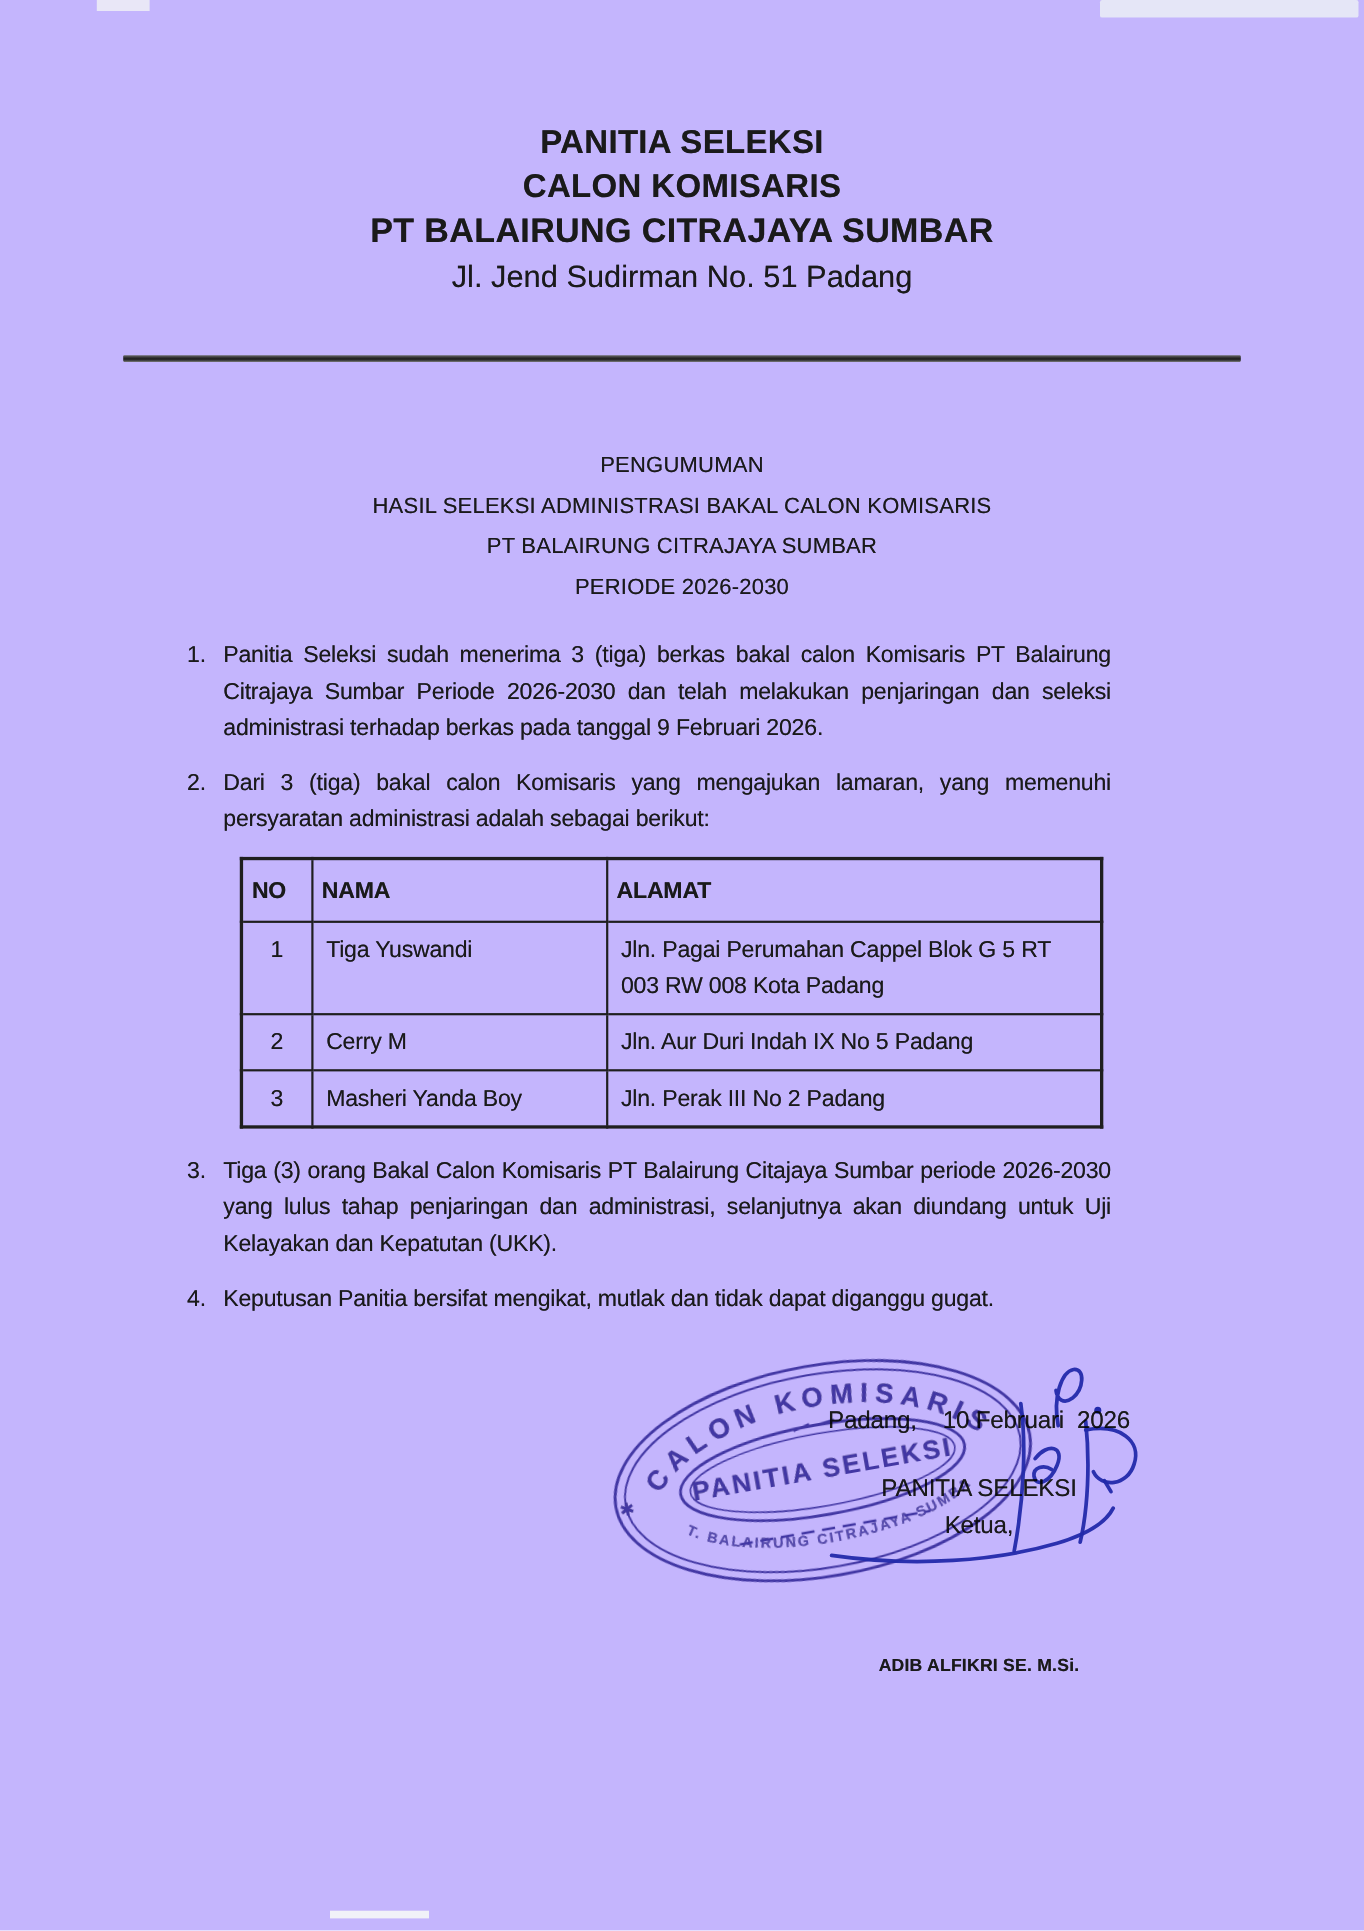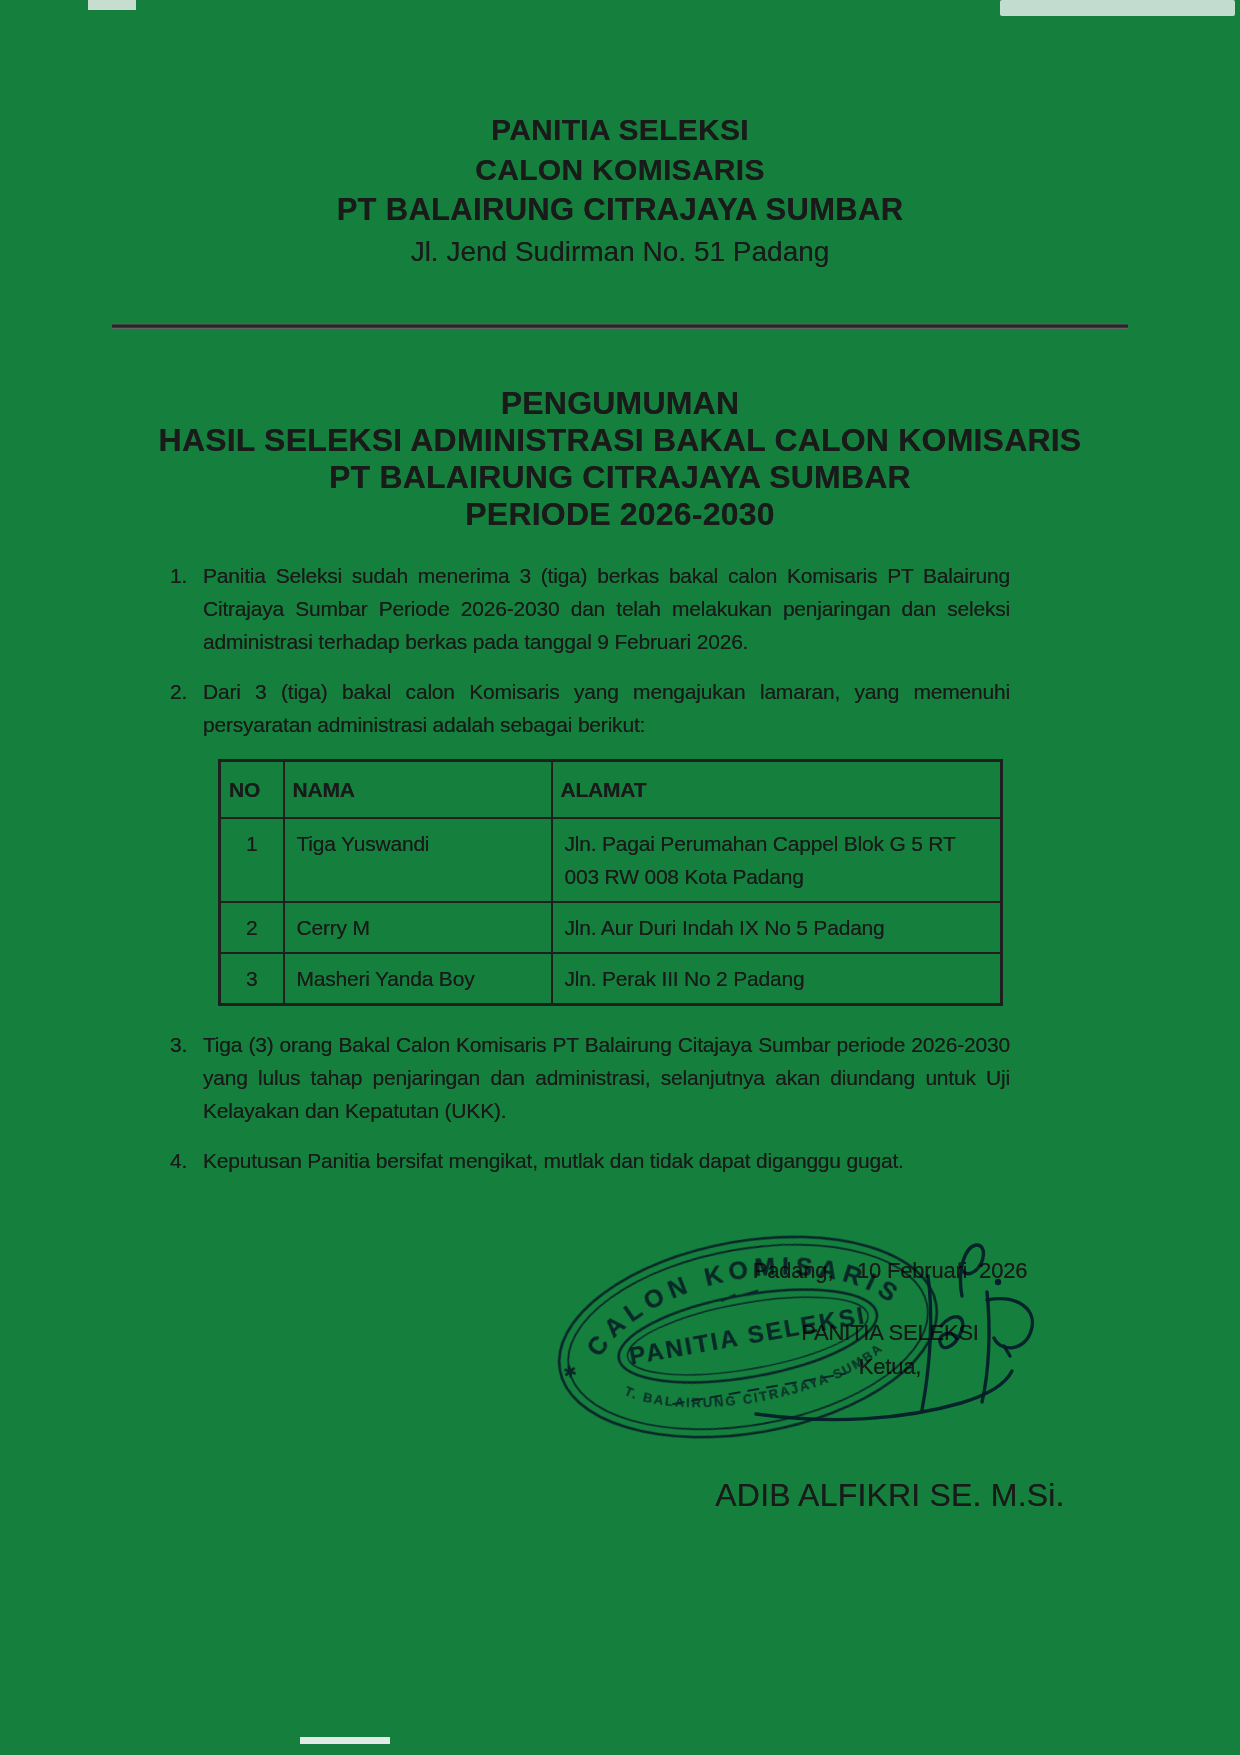--- a/index.html
+++ b/index.html
@@ -5,21 +5,21 @@
   html,body{margin:0;padding:0;}
   body{
     width:1240px;height:1755px;overflow:hidden;
     background:#ffffff;
     font-family:"Liberation Sans","DejaVu Sans",sans-serif;
     color:#1a1a1a;
     position:relative;
   }
   .page{
     position:relative;width:1240px;height:1755px;
-    background:#15803d;
+    background:#c4b5fd;
     padding-top:110px;box-sizing:border-box;
   }
   
   .artifact{position:absolute;pointer-events:none;}
   .artifact-tr{left:1000px;top:0;width:235px;height:16px;background:#edf3f5;opacity:.8;border-radius:2px;}
   .artifact-tl{left:88px;top:0;width:48px;height:10px;background:#f2f4f5;opacity:.8;}
   .artifact-b{left:300px;top:1737px;width:90px;height:7px;background:#f6f7f7;opacity:.9;}
 
   .scan-text{ text-shadow:0 0 .45px rgba(15,15,15,.62); }
 
@@ -29,21 +29,21 @@
   .lh-bold-wide{font-weight:bold;font-size:31px;letter-spacing:.3px;}
   .lh-address{font-size:28px;line-height:30px;margin-top:7px;}
 
   .rule{
     margin:56px auto 0 auto;width:1016px;height:6px;
     background:linear-gradient(to bottom,#6a6a6a,#222 45%,#2b2b2b 70%,#777);
     border-radius:1px;
   }
 
   
-  .doc-title{margin-top:56px;text-align:center;font-weight:bold;font-size:32px;line-height:37px;letter-spacing:.2px;}
+  .doc-title{margin-top:76px;text-align:center;font-weight:normal;font-size:20px;line-height:37px;letter-spacing:.2px;}
 
   
   .content{margin-top:26px;padding:0 230px 0 170px;font-size:21px;line-height:33px;letter-spacing:-0.2px;}
   .list-item{display:flex;margin-top:17px;}
   .list-item .num{width:33px;flex:0 0 33px;}
   .list-item .txt{flex:1;text-align:justify;}
 
   
   .table-wrap{margin:18px 0 22px 48px;}
   table.candidates{border-collapse:collapse;width:782px;font-size:21px;table-layout:fixed;}
@@ -57,21 +57,21 @@
   .col-no{width:64px;}
   .col-nama{width:268px;}
   .col-alamat{width:450px;}
   td.c-no{text-align:center;}
 
   
   .closing{margin-top:80px;margin-left:690px;width:400px;text-align:center;font-size:22px;line-height:28px;letter-spacing:-0.2px;}
   .closing-date{white-space:pre;}
   .closing-org{margin-top:34px;}
   .closing-role{margin-top:6px;}
-  .closing-name{margin-top:100px;font-weight:normal;font-size:32px;letter-spacing:.2px;white-space:nowrap;}
+  .closing-name{margin-top:100px;font-weight:bold;font-size:16px;letter-spacing:.2px;white-space:nowrap;}
 
   
   .ink-overlay{
     position:absolute;left:0;top:0;width:1240px;height:1755px;
     pointer-events:none;mix-blend-mode:multiply;
   }
   .stamp-group{filter:blur(.5px);opacity:.9;}
   .stamp-line{fill:none;stroke:#443a9c;}
   .stamp-center-text{font-family:"Liberation Sans",sans-serif;font-weight:bold;font-size:24px;letter-spacing:2.5px;fill:#443a9c;}
   .stamp-arc-top-text{font-family:"Liberation Sans",sans-serif;font-weight:bold;font-size:25px;letter-spacing:6px;fill:#443a9c;}

